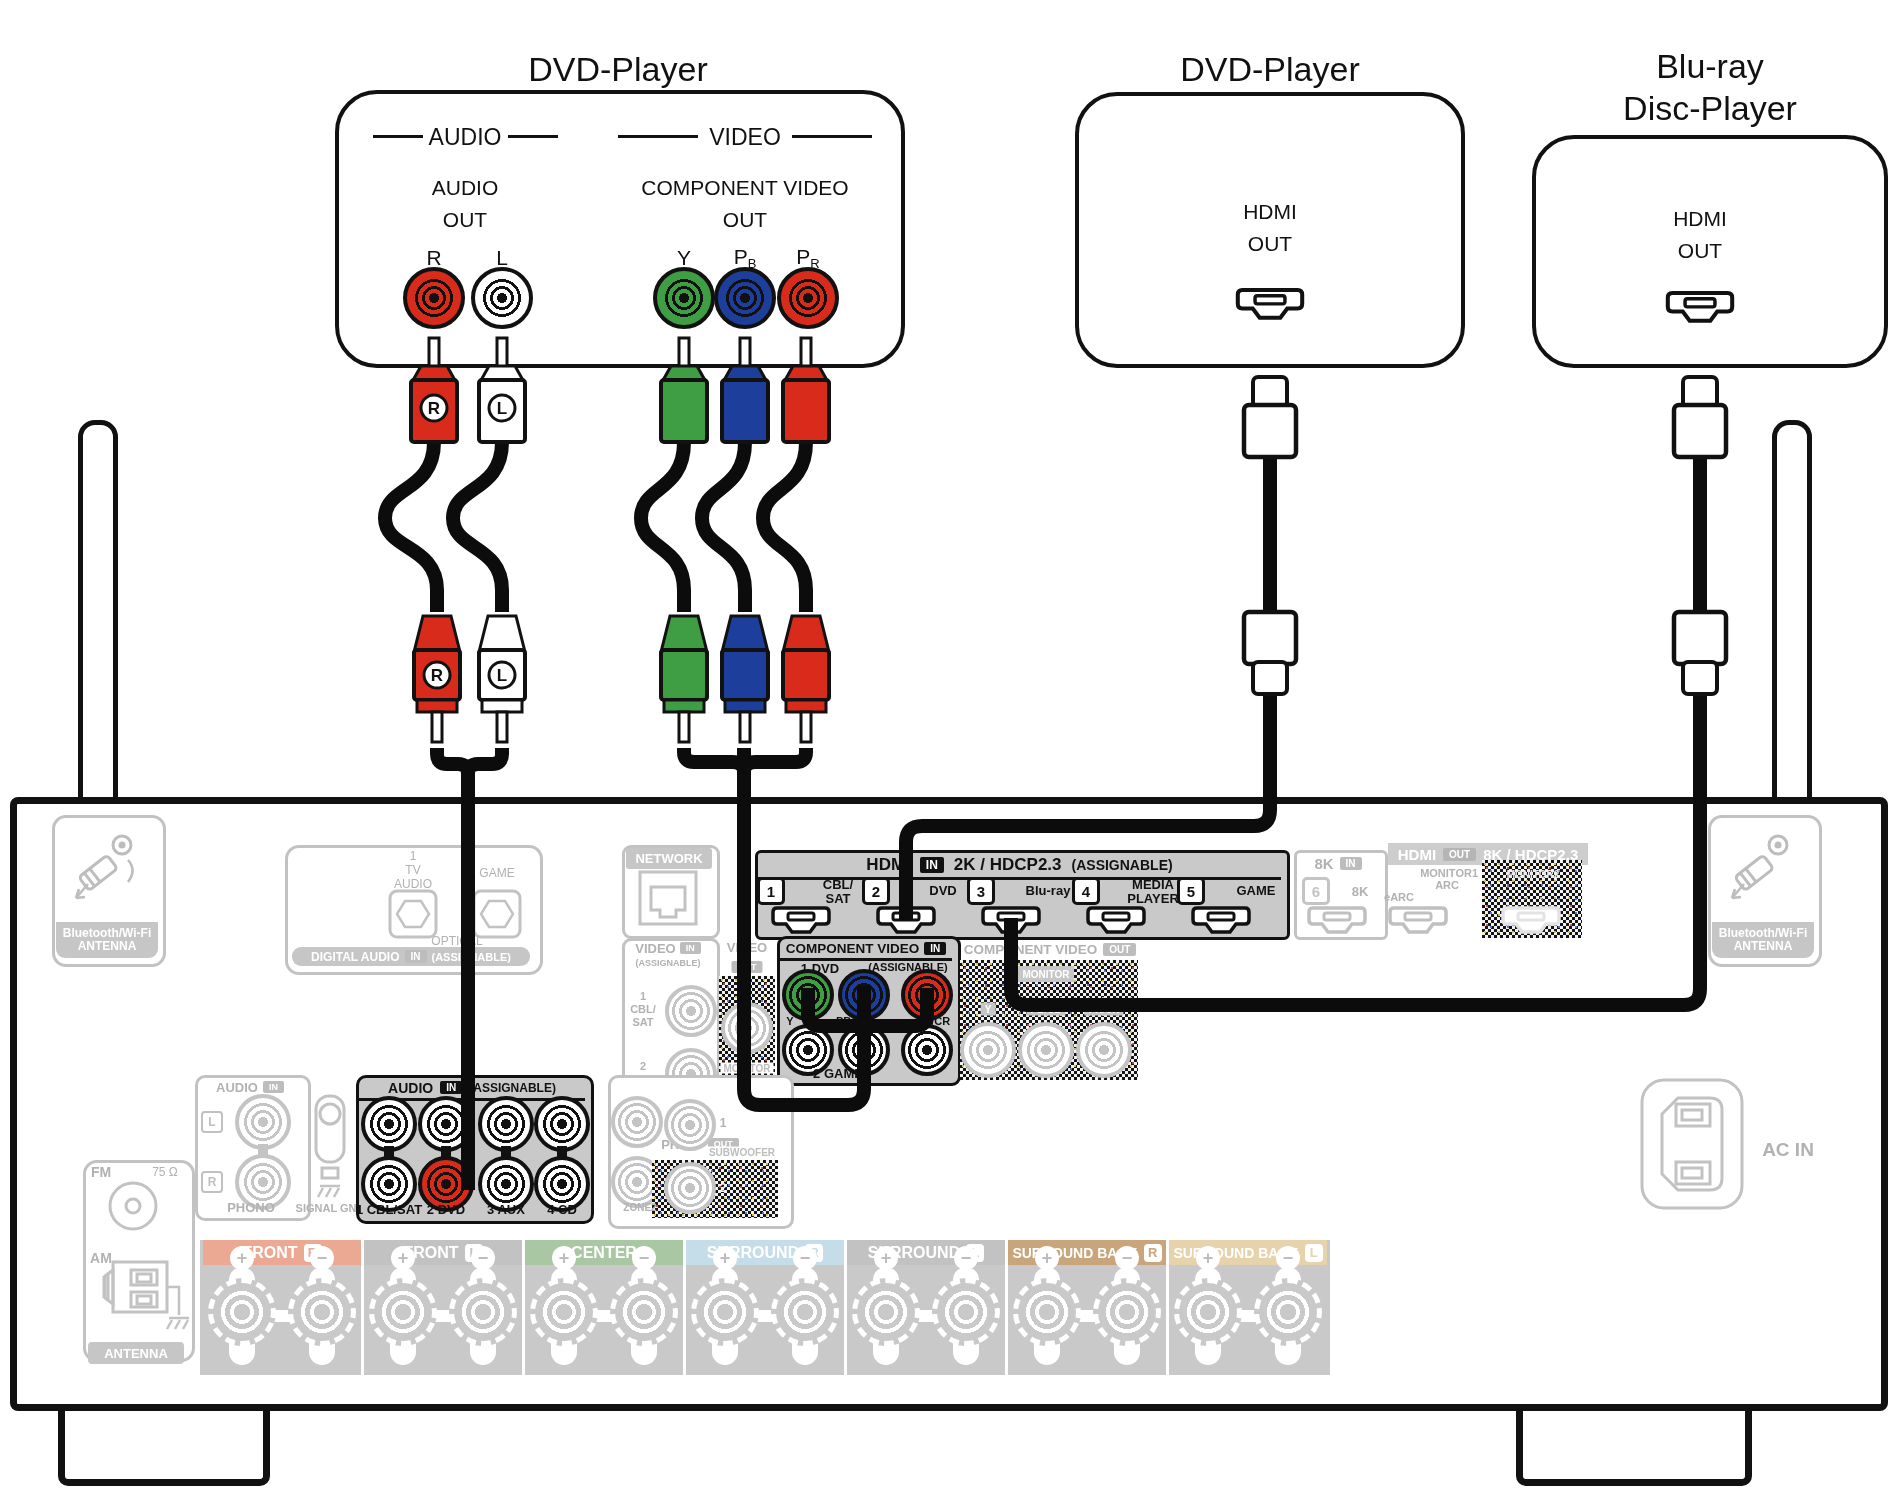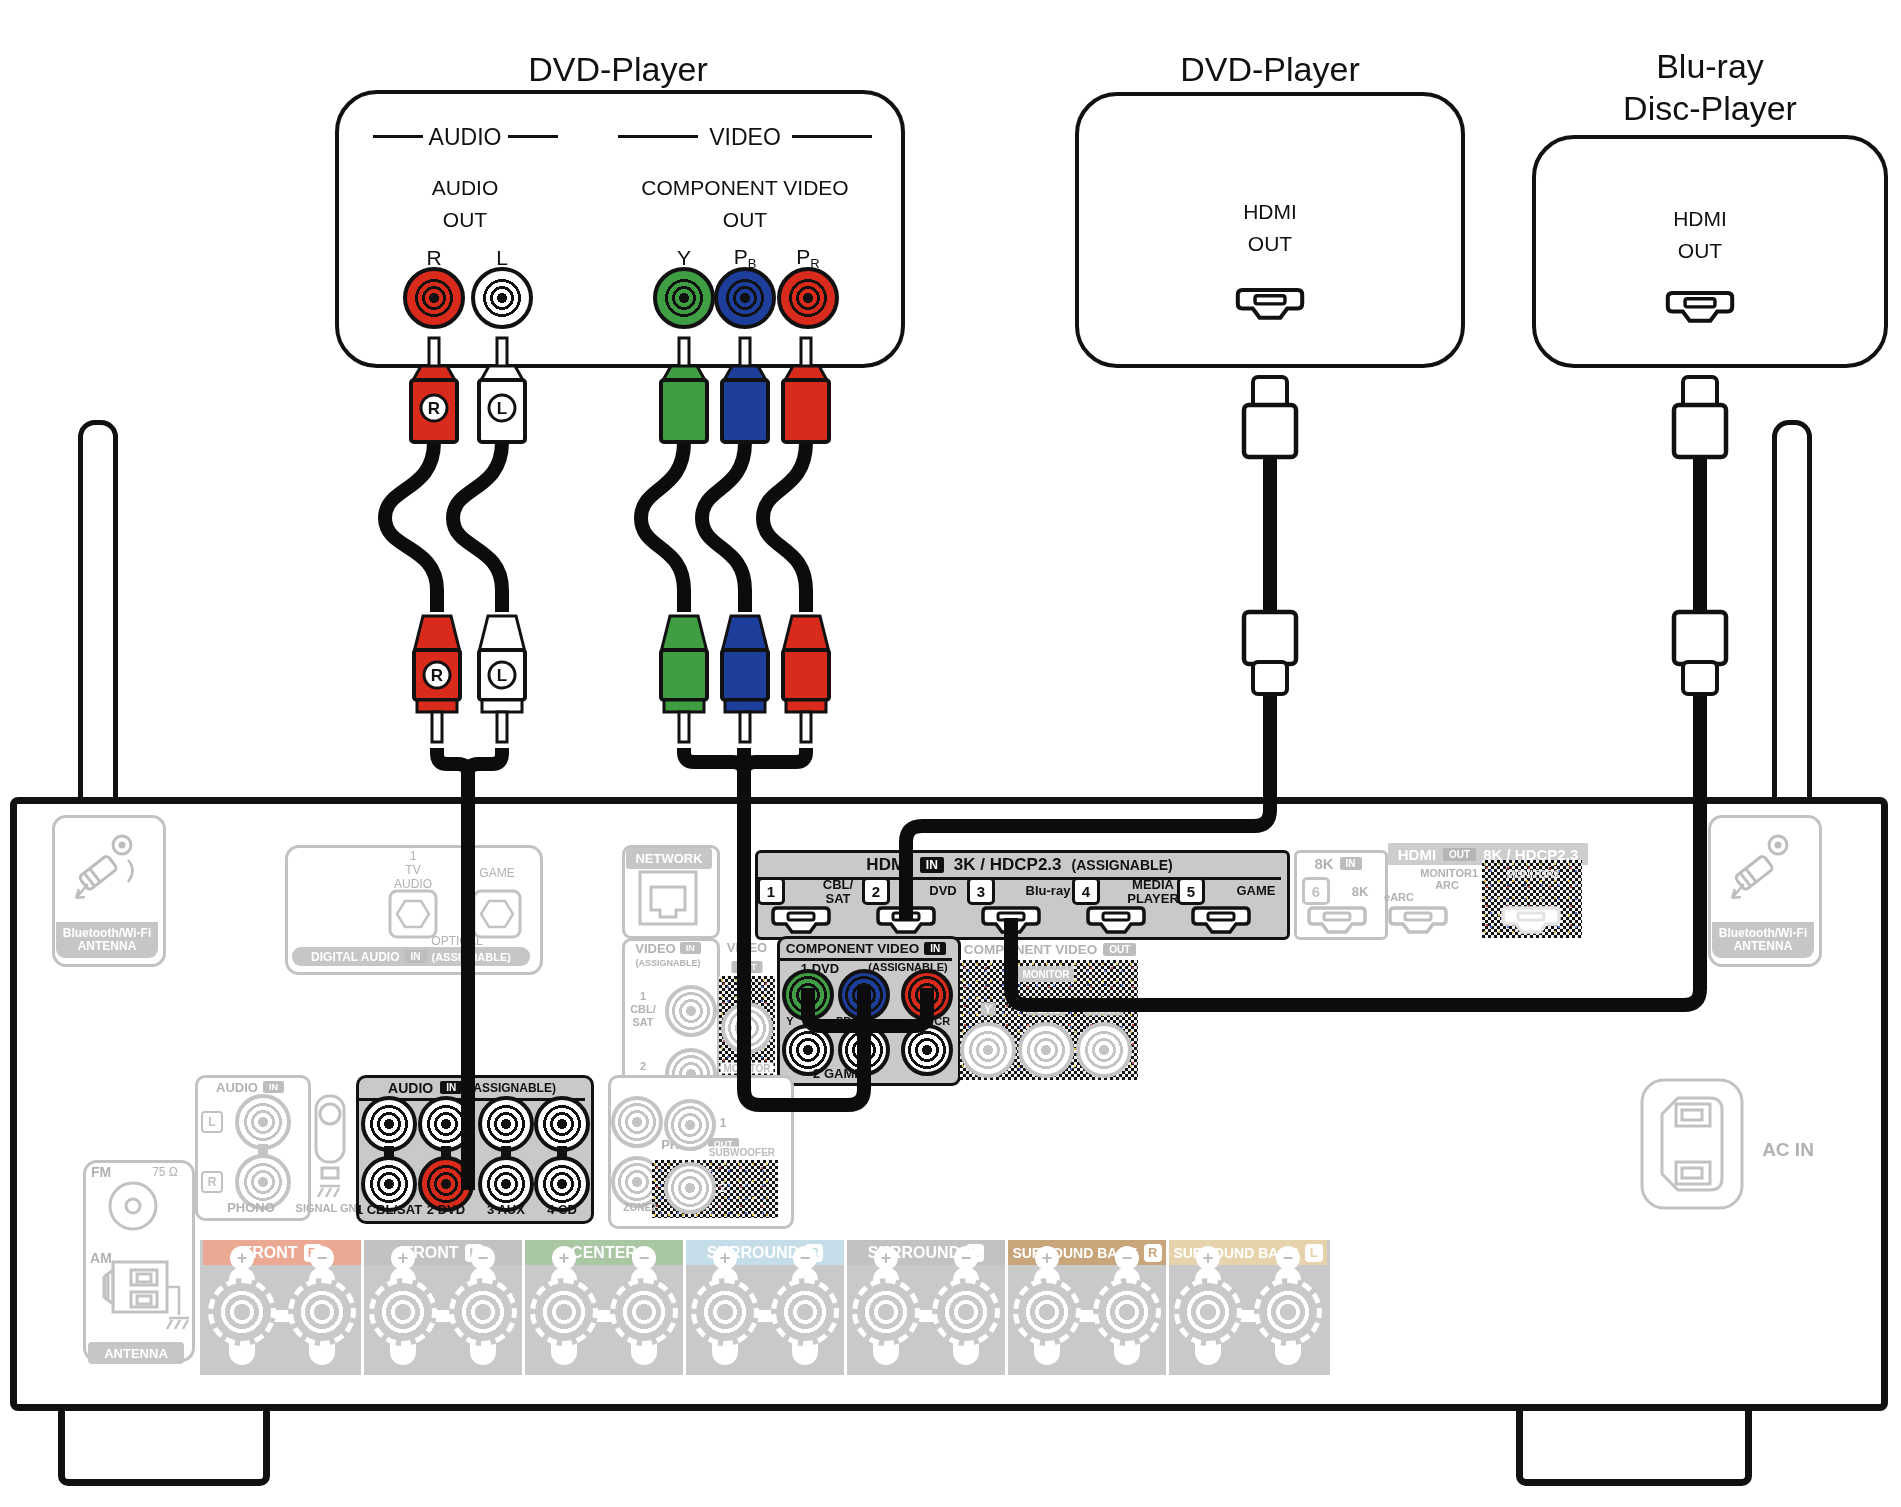--- a/index.html
+++ b/index.html
@@ -159,21 +159,21 @@
   <div class="t f13b gry" style="left:747px;top:947px">VIDEO</div>
   <div class="t" style="left:747px;top:965px"><span class="inb g" style="font-size:9px;line-height:12px">OUT</span></div>
   <div class="hz" style="left:719px;top:976px;width:56px;height:104px"></div>
   <div class="jack j44 gray" style="left:747px;top:1028px"></div>
   <div class="wlb" style="left:747px;top:1068px">MONITOR</div>
 
   <div class="blkbx" style="left:755px;top:850px;width:529px;height:84px;border-radius:6px"></div>
   <div class="hdr" style="left:758px;top:852px;width:523px;height:25px;border-bottom:3px solid #111;gap:10px">
     <span class="f17b">HDMI</span>
     <span class="inb">IN</span>
-    <span class="f17b">3K / HDCP2.3</span>
+    <span class="f17b">2K / HDCP2.3</span>
     <span class="f14b">(ASSIGNABLE)</span>
   </div>
 
   <div class="numb" style="left:771px;top:891px">1</div>
   <div class="plabel" style="left:838px;top:878px"><span>CBL/</span><br><span>SAT</span></div>
   <div class="numb" style="left:876px;top:891px">2</div>
   <div class="plabel" style="left:943px;top:884px"><span>DVD</span></div>
   <div class="numb" style="left:981px;top:891px">3</div>
   <div class="plabel" style="left:1048px;top:884px"><span>Blu-ray</span></div>
   <div class="numb" style="left:1086px;top:891px">4</div>

